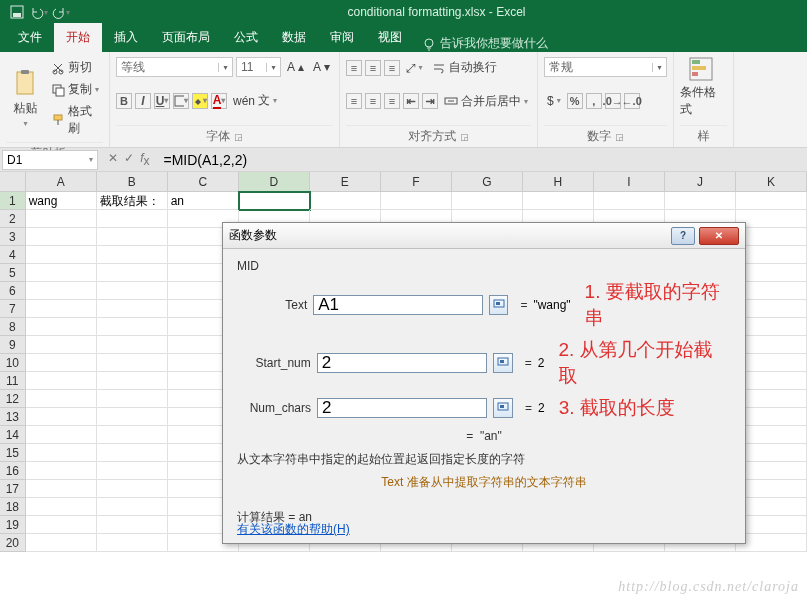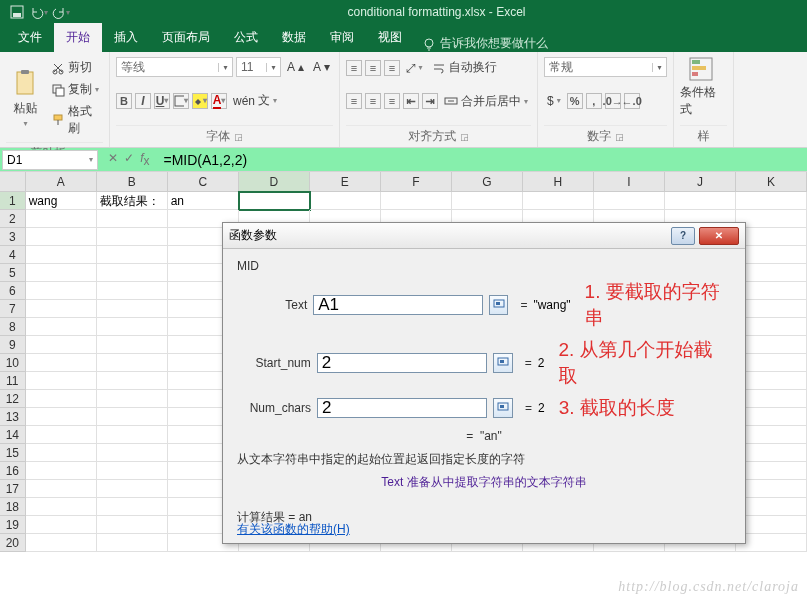--- a/index.html
+++ b/index.html
@@ -4,38 +4,38 @@
 <style>
 *{box-sizing:border-box;margin:0;padding:0;font-family:"Microsoft YaHei",Arial,sans-serif;font-size:12px;}
 body{background:#fff;width:807px;height:599px;overflow:hidden;position:relative;}
 
 .qat{background:#0e6d3b;height:24px;display:flex;align-items:center;color:#fff;padding:0 6px;}
 .qat .qicon{width:18px;height:18px;display:flex;align-items:center;justify-content:center;margin:0 2px;opacity:.85;}
 .qat-title{flex:1;text-align:center;color:#d9f0e2;font-size:12px;}
 
 .tabs{background:#0e6d3b;height:28px;display:flex;align-items:flex-end;padding-left:6px;}
 .tab{color:#fff;padding:6px 12px 6px;cursor:default;}
-.tab.active{background:#f3f3f3;color:#4c1d95;}
+.tab.active{background:#f3f3f3;color:#b91c1c;}
 .tellme{display:flex;align-items:center;color:#cfe8d9;padding:0 8px;gap:4px;}
 
 .ribbon{background:#f3f3f3;height:96px;border-bottom:1px solid #d4d4d4;display:flex;}
 .group{border-right:1px solid #e1e1e1;display:flex;flex-direction:column;justify-content:space-between;padding:4px 6px 2px;}
 .glabel{text-align:center;color:#666;font-size:11px;padding-top:2px;border-top:1px solid #e8e8e8;margin-top:2px;display:flex;align-items:center;justify-content:center;gap:4px;}
 .glabel .dlg{font-size:9px;color:#888;}
 .row{display:flex;align-items:center;gap:3px;margin:1px 0;}
 .rbtn{display:flex;align-items:center;gap:3px;padding:2px 3px;color:#444;}
 .rbtn svg{flex-shrink:0;}
 .bigbtn{display:flex;flex-direction:column;align-items:center;justify-content:center;width:42px;gap:2px;color:#444;}
 .dd{font-size:8px;color:#888;}
 .combo{display:flex;align-items:center;border:1px solid #c8c8c8;background:#fff;height:20px;}
 .combo span{padding:0 4px;color:#666;}
 .combo .arr{border-left:1px solid #c8c8c8;width:14px;text-align:center;font-size:8px;color:#666;}
 .sq{width:16px;height:16px;border:1px solid #bbb;display:flex;align-items:center;justify-content:center;color:#555;font-weight:bold;font-size:11px;}
 
-.fbar{height:24px;border-bottom:1px solid #d4d4d4;display:flex;align-items:center;background:#86efac;}
+.fbar{height:24px;border-bottom:1px solid #d4d4d4;display:flex;align-items:center;background:#e5e5e5;}
 .namebox{width:96px;border:1px solid #ccc;margin:2px;padding:2px 4px;display:flex;justify-content:space-between;align-items:center;background:#fff;}
 .fbtns{display:flex;gap:6px;padding:0 8px;color:#777;}
 .fbtns span{cursor:default;}
 .formula{flex:1;padding:2px 6px;font-size:14px;font-family:Arial;}
 
 .grid{position:relative;}
 .colhdr{display:flex;background:#e6e6e6;border-bottom:1px solid #ccc;height:20px;}
 .corner{width:26px;border-right:1px solid #ccc;background:#e6e6e6;}
 .ch{width:72px;border-right:1px solid #ccc;text-align:center;line-height:20px;color:#333;}
 .ch.sel{background:#cfe3cf;}
@@ -54,21 +54,21 @@
 .dlg-body{padding:10px 14px 8px;}
 .funcname{font-size:12px;color:#333;margin-bottom:6px;}
 .param{display:flex;align-items:center;margin:6px 0;gap:6px;}
 .param label{width:74px;text-align:right;color:#333;}
 .param input{width:170px;height:20px;border:1px solid #7a93ab;padding:0 4px;background:#fff;font-size:17px;}
 .refbtn{width:20px;height:20px;border:1px solid #7a93ab;background:linear-gradient(#f7fbff,#d9e7f5);display:flex;align-items:center;justify-content:center;}
 .param .eq{color:#333;margin-left:6px;}
 .anno{color:#e03030;font-size:19px;margin-left:8px;}
 .resline{text-align:center;color:#333;margin:8px 0;}
 .desc{color:#333;margin:6px 0;}
-.arghelp{text-align:center;color:#4c1d95;margin:4px 0 14px;}
+.arghelp{text-align:center;color:#a16207;margin:4px 0 14px;}
 .resbar{color:#333;margin-top:18px;}
 .dlg-foot{position:absolute;bottom:5px;left:14px;right:14px;display:flex;align-items:center;justify-content:flex-start;}
 .link{color:#0a55c4;text-decoration:underline;cursor:pointer;}
 .dbtn{width:72px;height:24px;border:1px solid #8a8a8a;background:linear-gradient(#fdfdfd,#e4e4e4);border-radius:2px;margin-left:6px;}
 .dbtn.primary{outline:1px solid #3c7fb1;}
 .watermark{position:absolute;right:8px;bottom:4px;color:#ccc;font-style:italic;font-family:Georgia,serif;font-size:14px;letter-spacing:1px;}
 </style>
 </head>
 <body>
 

